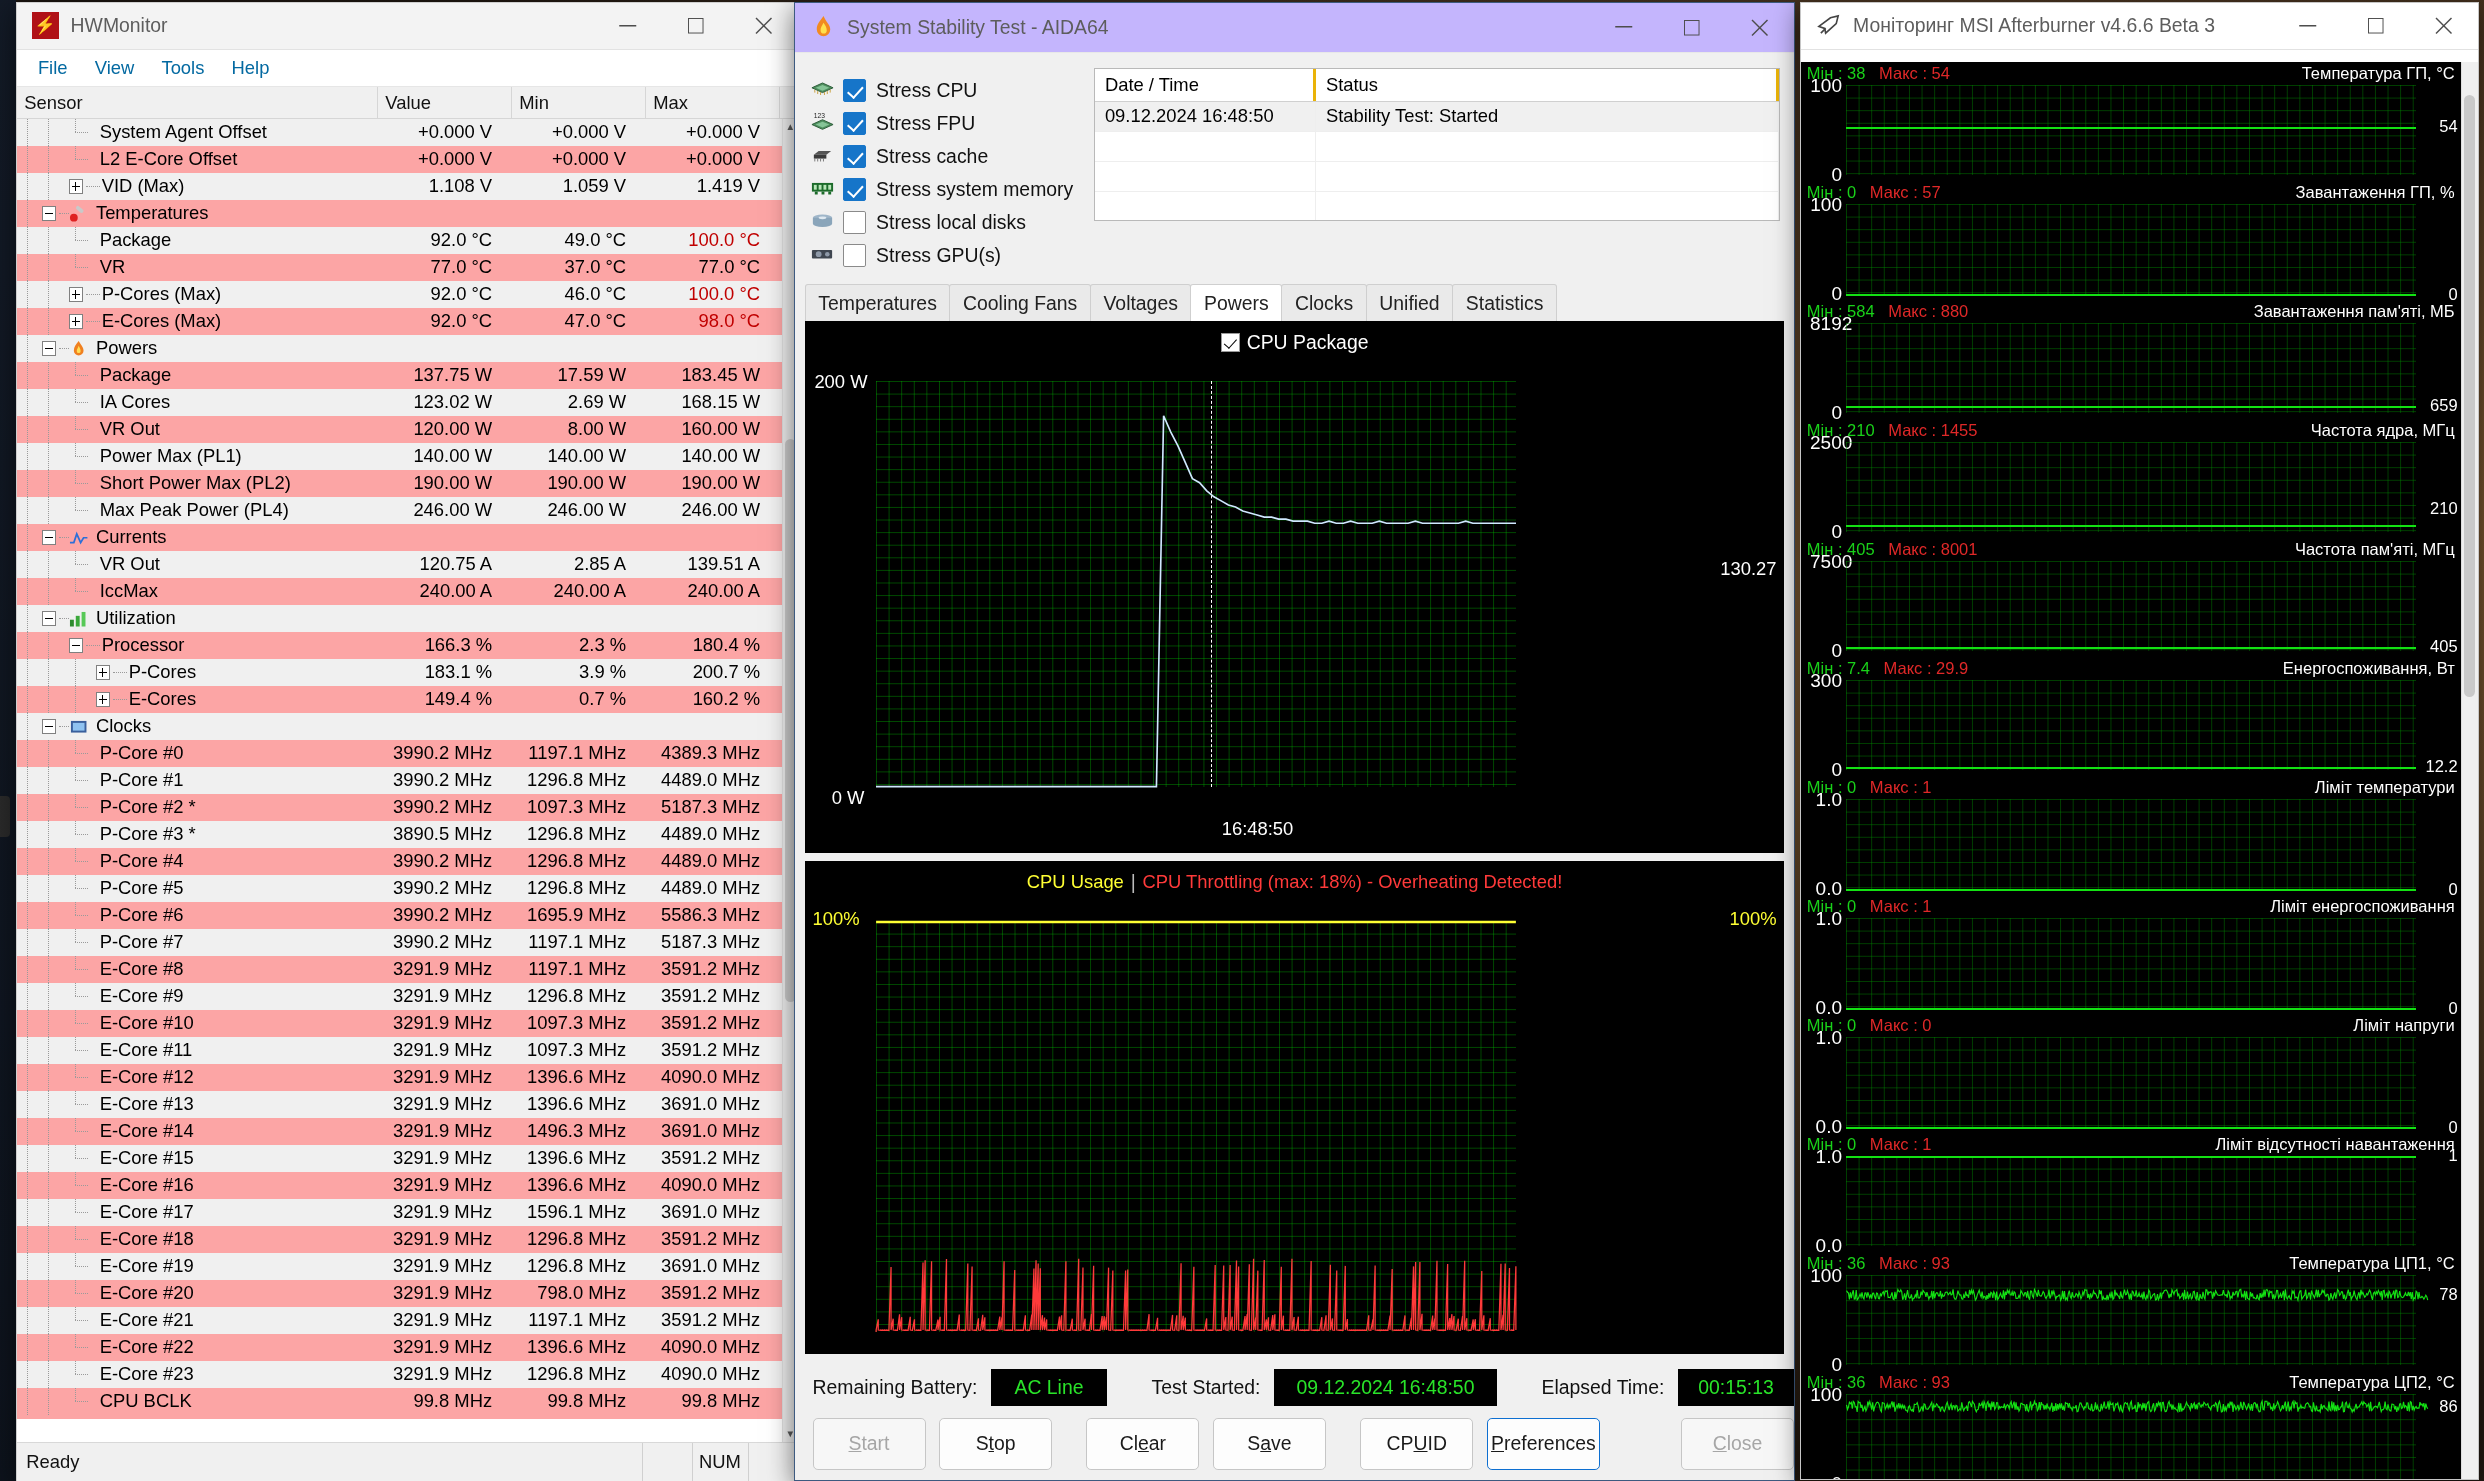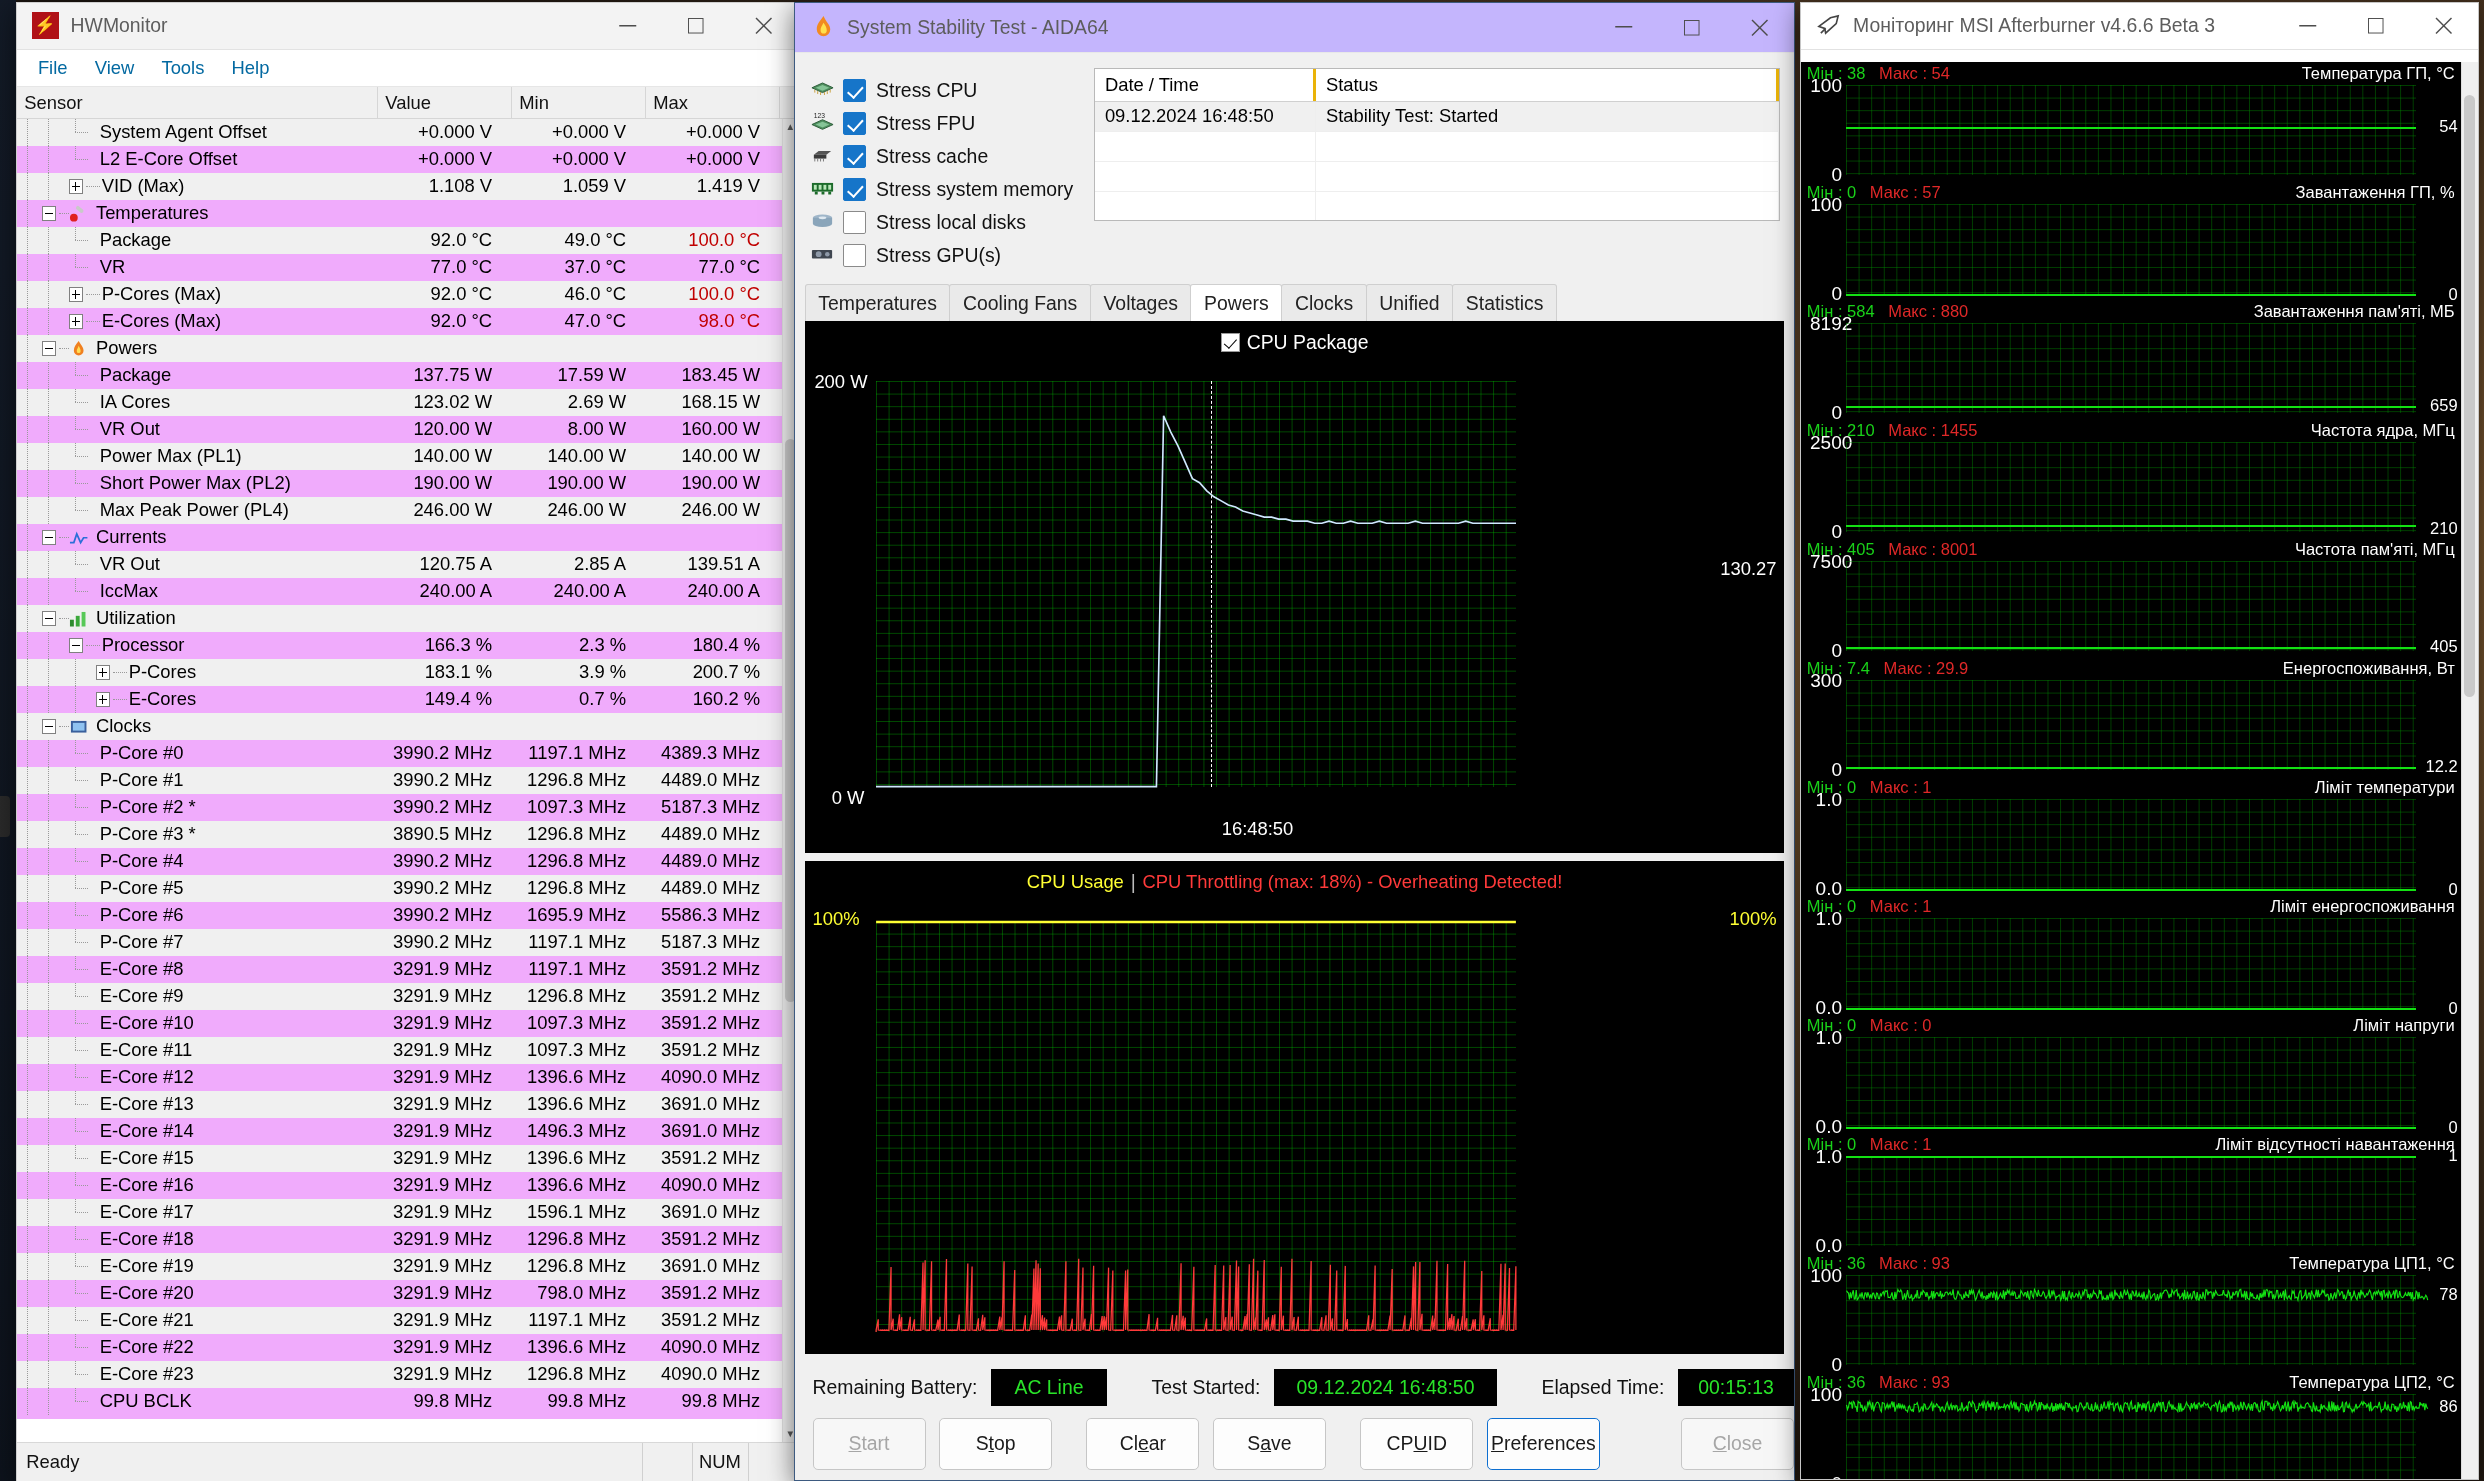--- a/index.html
+++ b/index.html
@@ -69,21 +69,21 @@
     overflow: hidden; white-space: nowrap;
   }
   .col-sensor { width: 361px; }
   .col-val    { width: 134px; }
   .col-min    { width: 134px; }
   .col-max    { width: 134px; }
   .col-pad    { flex: 1; }
 
   #hwm-rows {
     position: absolute; left: 0; right: 15.5px; top: 116px; bottom: 62px;
-    overflow: hidden; background: #f0abfc;
+    overflow: hidden; background: #fca5a5;
   }
   .row {
     display: flex; height: 27px; font-size: 18.4px; color: #000;
     align-items: center; white-space: nowrap;
   }
   .row.alt { background: #f0f0f0; }
   .cell-label { width: 361px; display: flex; align-items: center; height: 100%; padding-left: 3.9px; }
   .cell-num   { width: 134px; text-align: right; padding-right: 19.4px; }
   .cell-num.hot { color: #c00000; }
   .treeline { width: 15.5px; height: 100%; position: relative; flex: none; }
@@ -1181,21 +1181,21 @@
         <div class="mg" style="height: 119px;">
           <div class="mg-hdr">
             <span class="mg-min">Мін : 210</span>
             <span class="mg-max">Макс : 1455</span>
             <span class="mg-name">Частота ядра, МГц</span>
           </div>
           <div class="mg-ymax" style="top: 13.6px;">2500</div>
           <div class="mg-ymin" style="top: 102px;">0</div>
           <div class="mg-plot" style="top: 23px; height: 90px;"></div>
           <div class="mg-line" style="position: absolute; left: 45px; right: 45px; top: 106px; height: 1.9px; background: rgb(19, 225, 19);"></div>
-          <div class="mg-cur" style="top: 100px;">210</div>
+          <div class="mg-cur" style="top: 80px;">210</div>
         </div>
         <div class="mg" style="height: 119px;">
           <div class="mg-hdr">
             <span class="mg-min">Мін : 405</span>
             <span class="mg-max">Макс : 8001</span>
             <span class="mg-name">Частота пам'яті, МГц</span>
           </div>
           <div class="mg-ymax" style="top: 13.6px;">7500</div>
           <div class="mg-ymin" style="top: 102px;">0</div>
           <div class="mg-plot" style="top: 23px; height: 90px;"></div>

